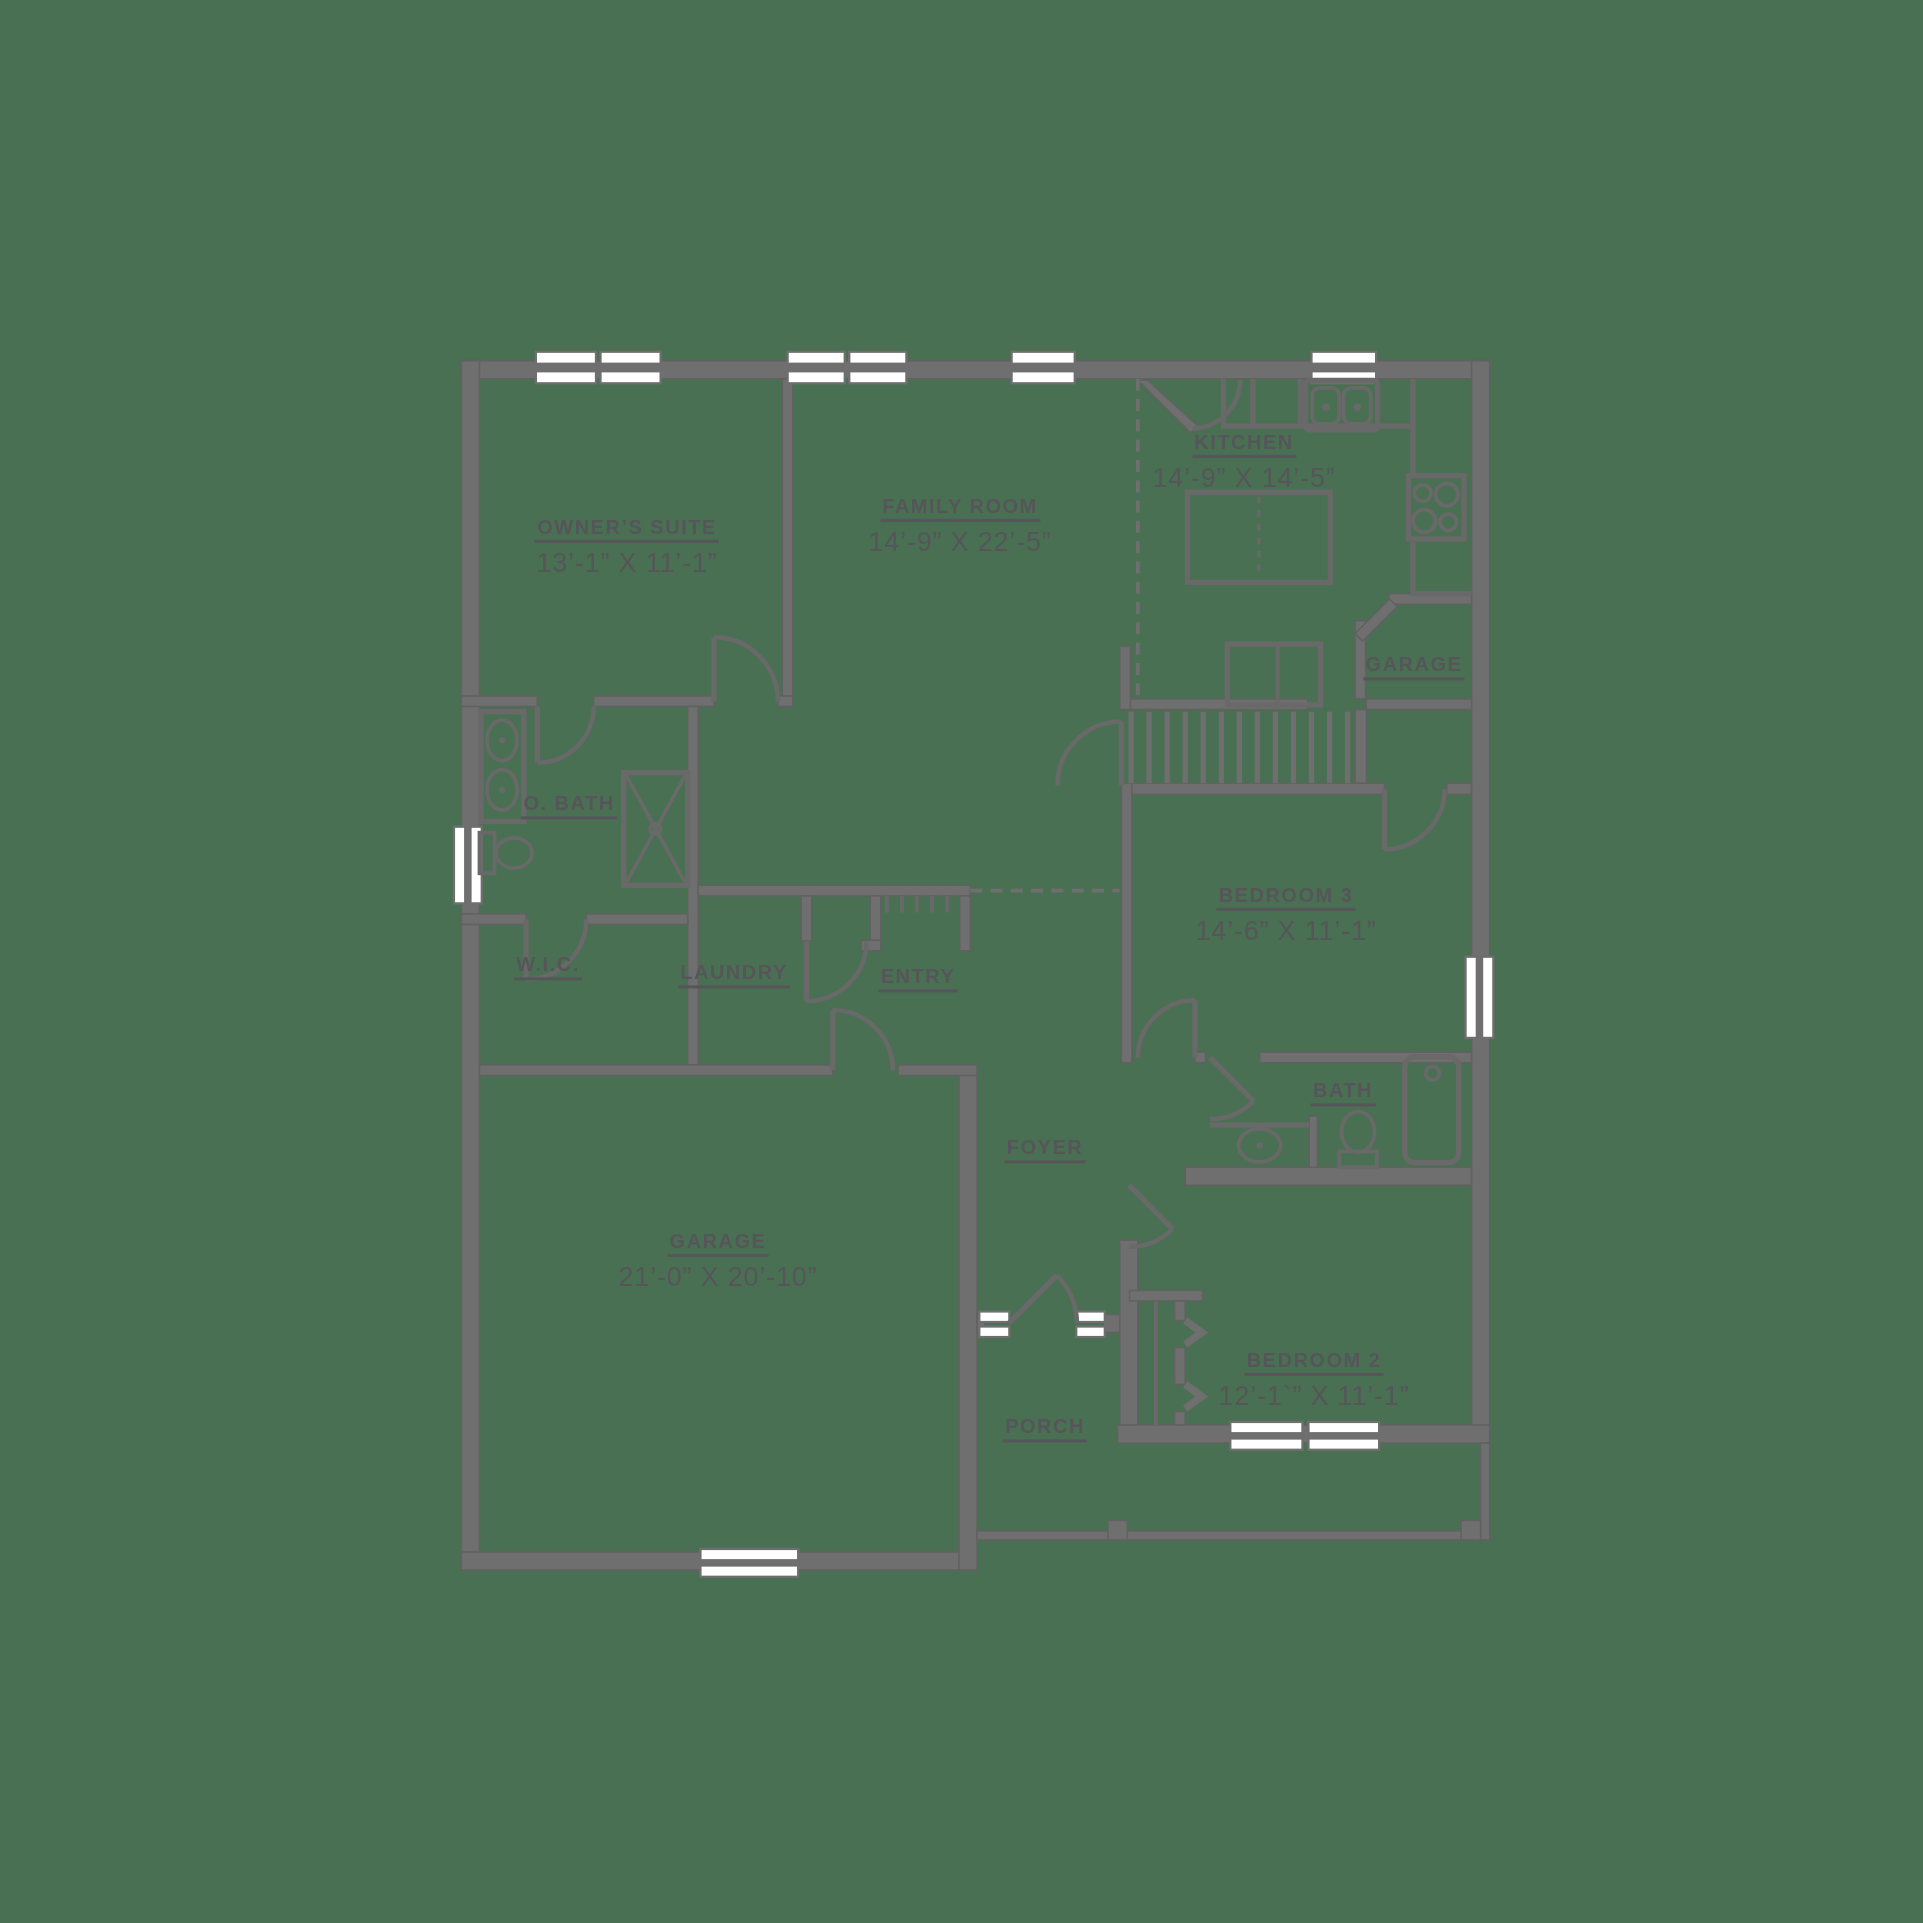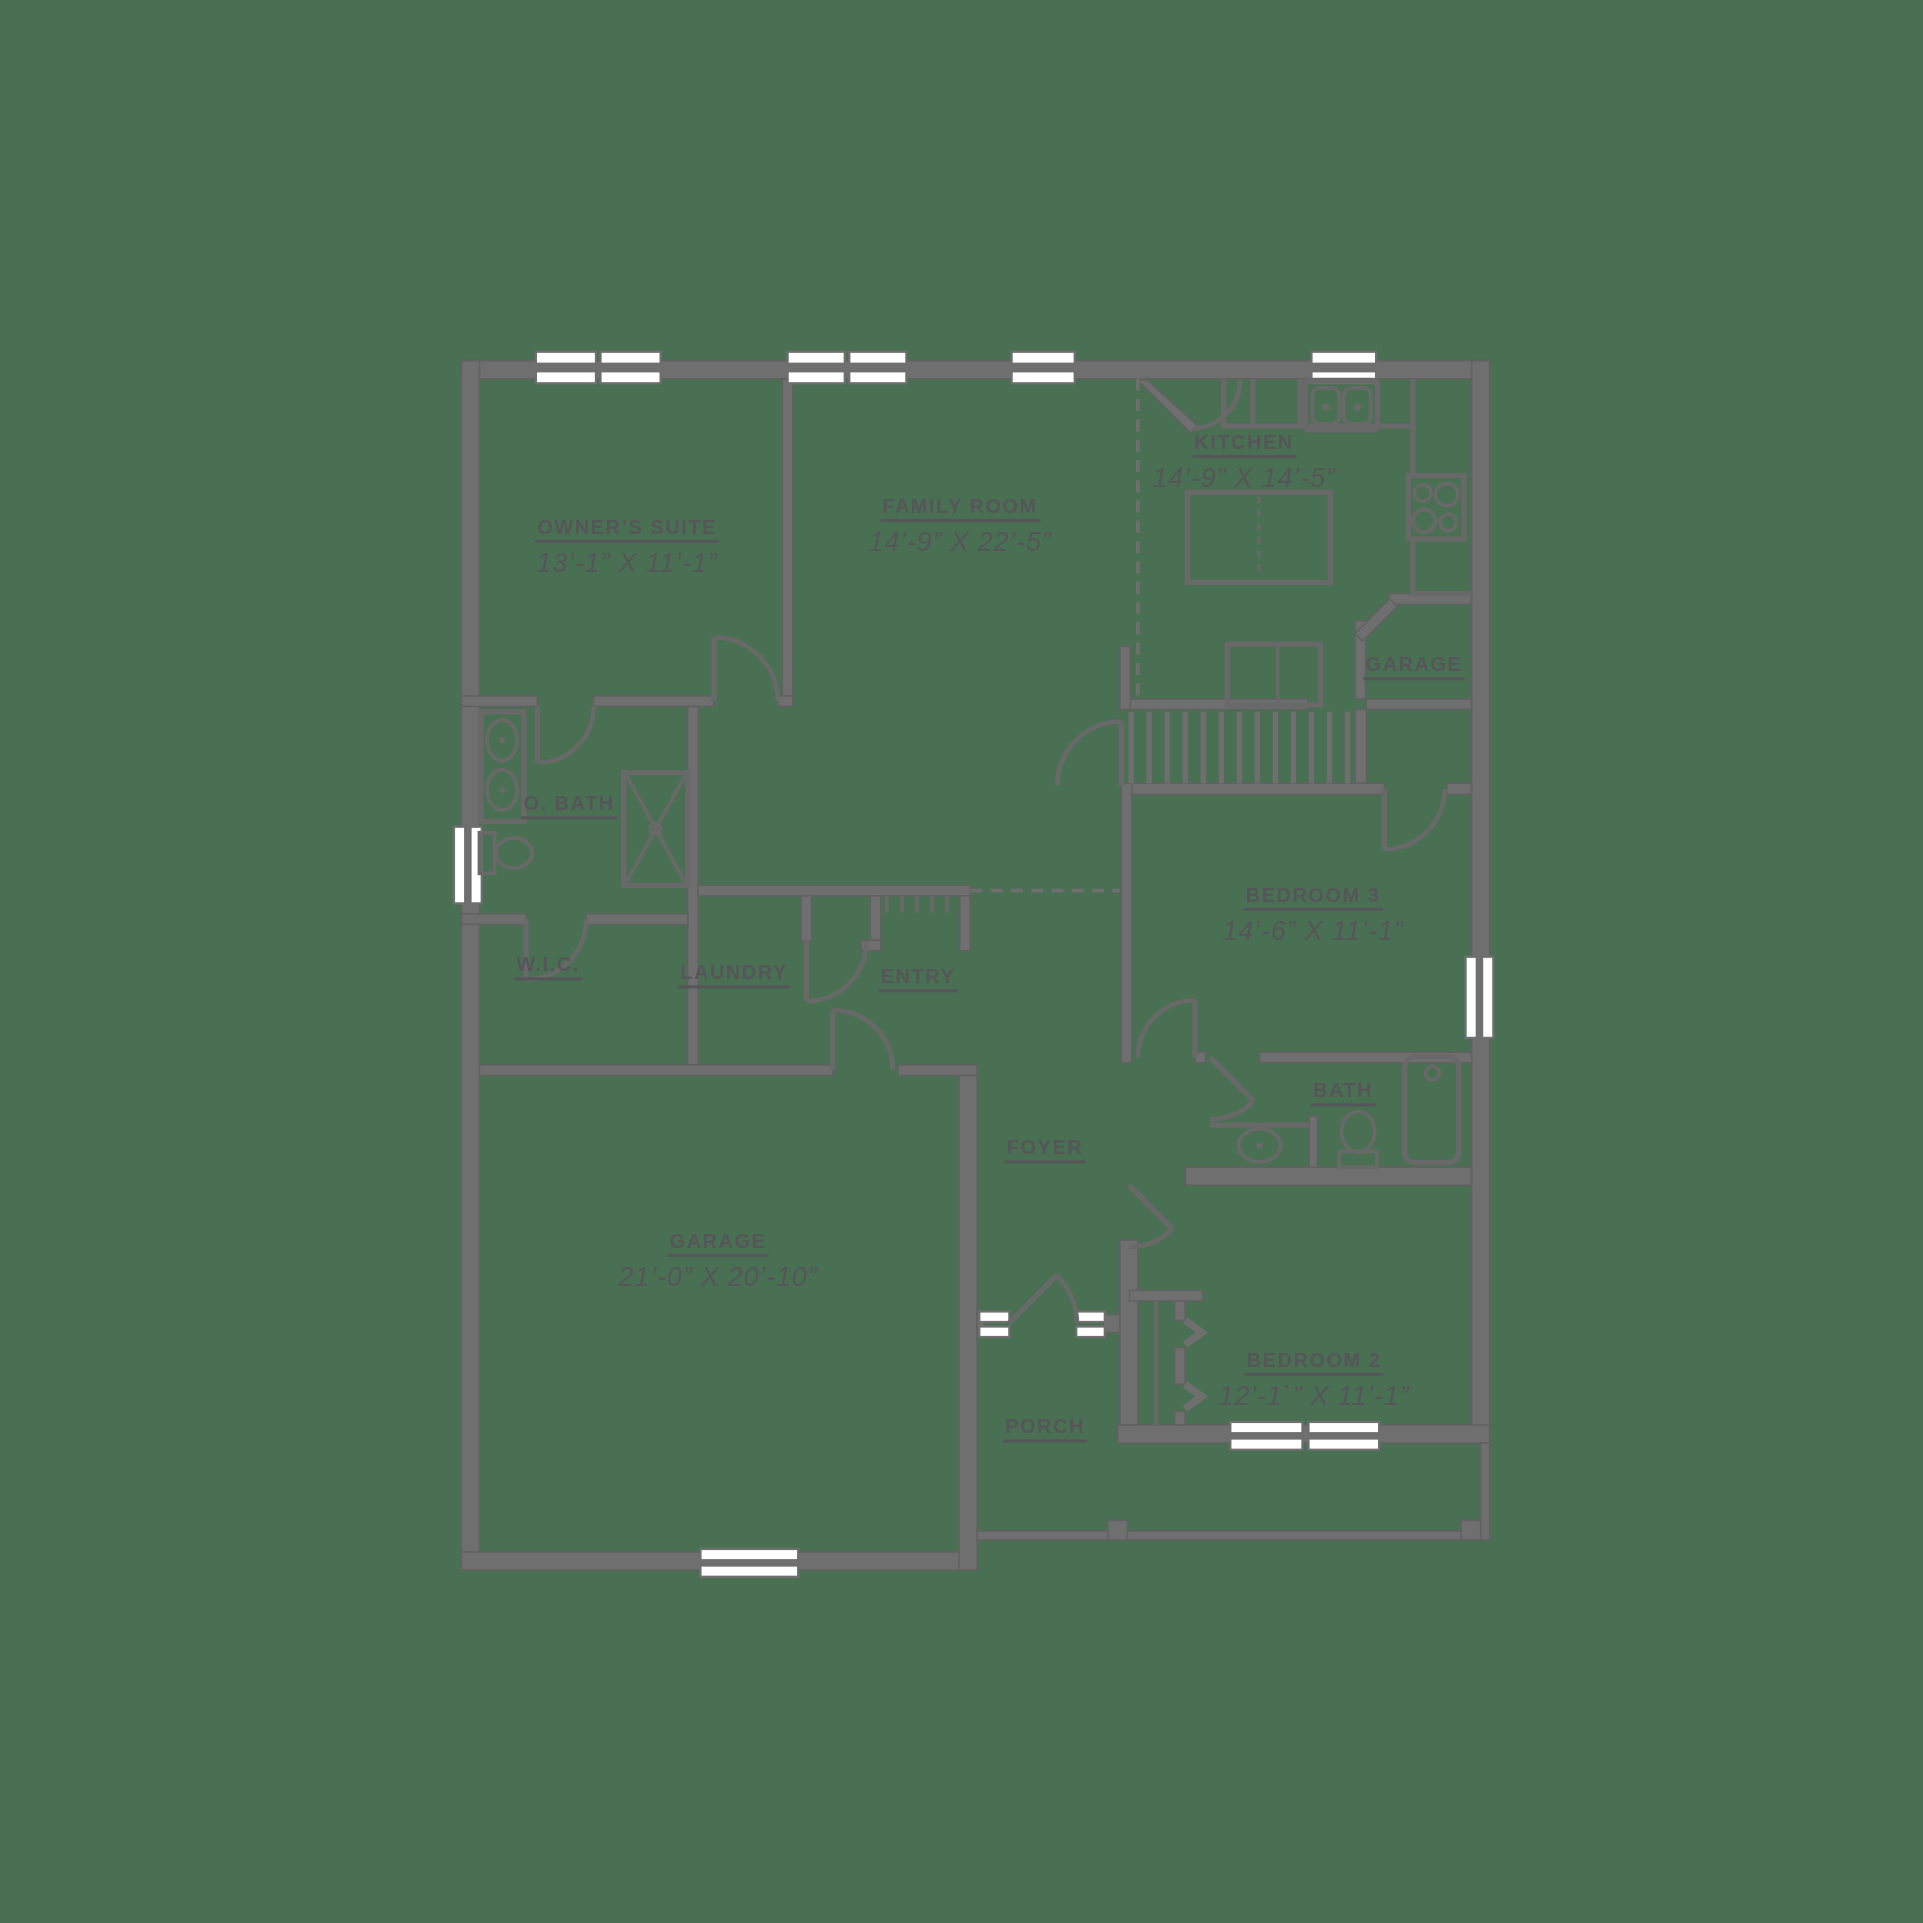--- a/index.html
+++ b/index.html
@@ -20,21 +20,21 @@
   .dashsm{stroke:var(--fixture);stroke-width:4;fill:none;stroke-dasharray:9 9;}
   .tread{stroke:var(--wall);stroke-width:7;fill:none;}
   .chev{stroke:var(--wall);stroke-width:10;fill:none;}
   .dot{fill:var(--fixture);}
   .stovefill{fill:var(--bg);stroke:var(--fixture);stroke-width:7;}
   .room-label{position:absolute;transform:translate(-50%,-50%);
     display:flex;flex-direction:column;align-items:center;color:var(--label);
     white-space:nowrap;line-height:1.1;}
   .rname{font-weight:bold;font-size:20px;letter-spacing:1.5px;
     border-bottom:3px solid currentColor;padding:0 2.3px 2.3px 2.3px;}
-  .rdims{font-size:27px;letter-spacing:0.8px;margin-top:5.3px;font-style:italic;}
+  .rdims{font-size:27px;letter-spacing:0.8px;margin-top:5.3px;}
   .rdims:empty{display:none;}
 </style>
 </head>
 <body>
 
 <div id="plan">
 <svg width="1924" height="1924" viewBox="0 0 2560 2560">
 
   <g>
     <rect class="wall" x="614" y="480" width="1368" height="24"></rect>
@@ -249,21 +249,21 @@
 
   </div>
   <div class="room-label" style="left:734px;top:975px">
     <span class="rname">LAUNDRY</span>
 
   </div>
   <div class="room-label" style="left:918px;top:979px">
     <span class="rname">ENTRY</span>
 
   </div>
-  <div class="room-label" style="left:1313px;top:915px">
+  <div class="room-label" style="left:1286px;top:915px">
     <span class="rname">BEDROOM 3</span>
     <span class="rdims">14’-6” X 11’-1”</span>
   </div>
   <div class="room-label" style="left:1343px;top:1093px">
     <span class="rname">BATH</span>
 
   </div>
   <div class="room-label" style="left:1045px;top:1150px">
     <span class="rname">FOYER</span>
 

